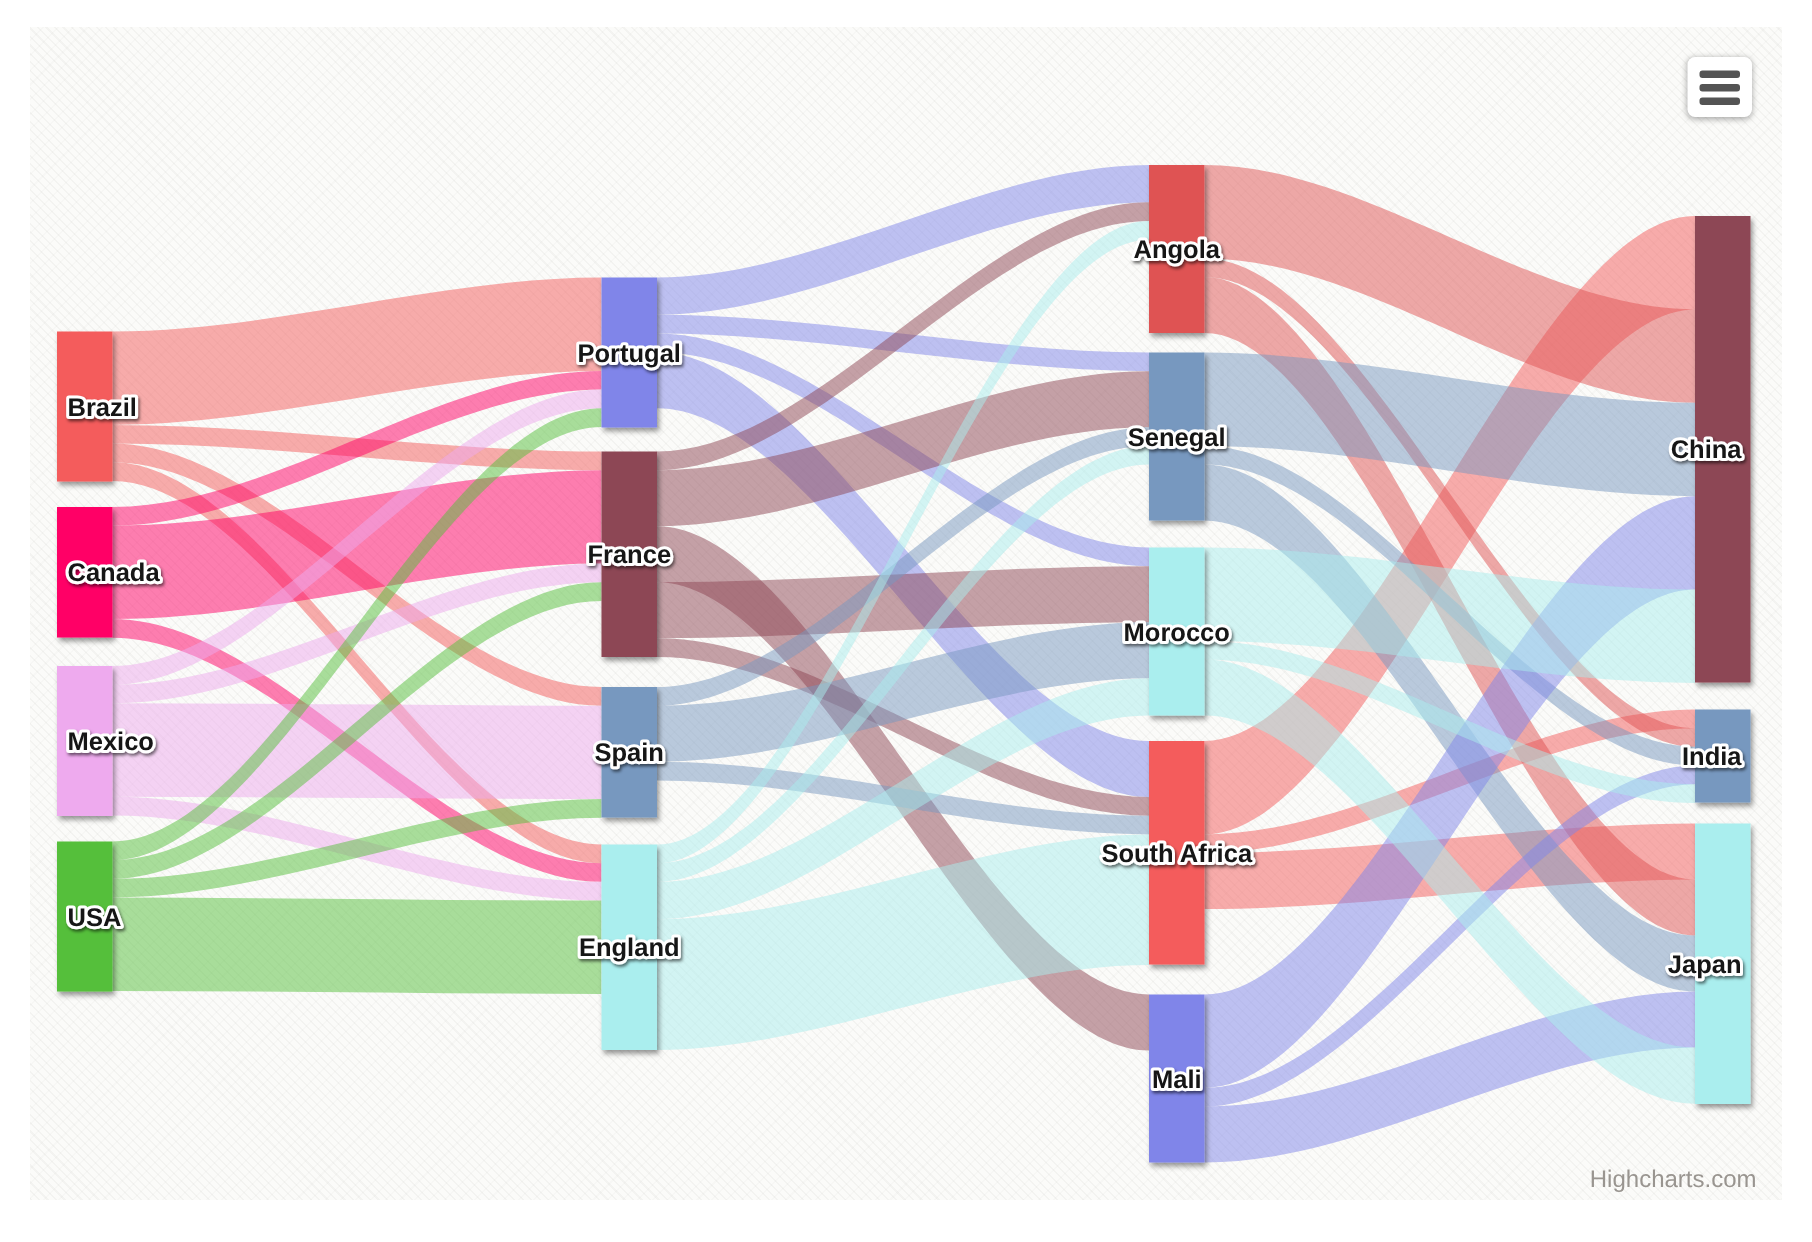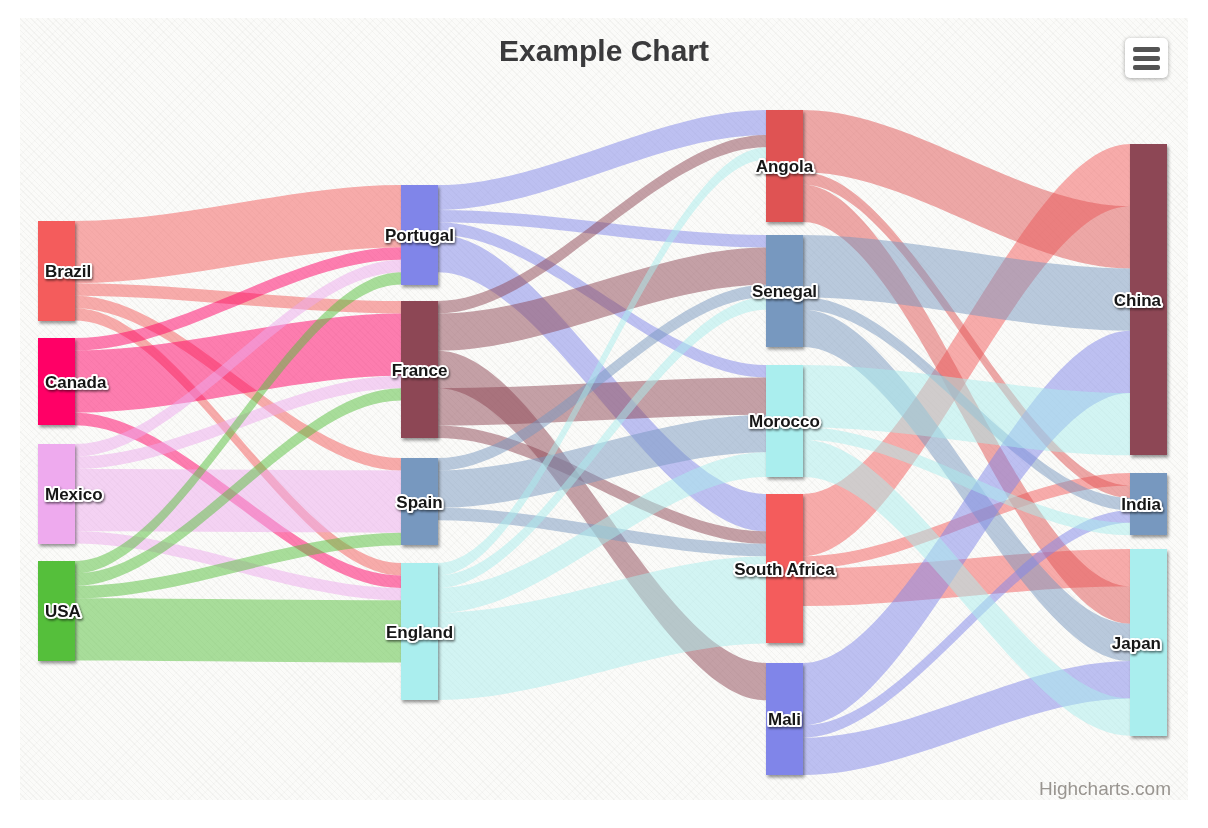--- a/index.html
+++ b/index.html
@@ -12,21 +12,21 @@
       repeating-linear-gradient(-45deg, rgba(110,110,100,0.028) 0px, rgba(110,110,100,0.028) 1px, rgba(0,0,0,0) 1px, rgba(0,0,0,0) 7px);
   }
   .chart-title{position:absolute;left:20px;top:34px;width:1168px;text-align:center;
     font-size:30px;font-weight:bold;color:#3a3a3c;letter-spacing:0px;}
   svg.sankey{position:absolute;left:0;top:0;}
   .burger{position:absolute;left:1125px;top:38px;width:43px;height:40px;border:none;
     background:#ffffff;border-radius:5px;box-shadow:0 1px 4px rgba(0,0,0,0.35);
     cursor:pointer;padding:0;display:flex;align-items:center;justify-content:center;}
   .burger-icon{display:flex;flex-direction:column;gap:4px;}
   .burger-icon .bar{display:block;width:27px;height:5px;background:#545454;border-radius:2px;}
-  .credit{position:absolute;right:37px;top:778px;font-size:19px;color:#999590;cursor:pointer;}
+  .credit{position:absolute;right:37px;top:778px;font-size:16px;color:#999590;cursor:pointer;}
 </style>
 </head>
 <body>
 
 <div class="stage">
   <div class="surface"></div>
 
   <svg class="sankey" id="sankey" width="1208" height="828" viewBox="0 0 1208 828">
     <defs>
       <filter id="nodeShadow" x="-40%" y="-40%" width="200%" height="200%">
@@ -115,21 +115,20 @@
         <text x="784.5" y="297" text-anchor="middle" font-size="17" font-weight="bold" fill="#141414" stroke="#ffffff" stroke-width="4" stroke-linejoin="round" paint-order="stroke" filter="url(#labelShadow)">Senegal</text>
         <text x="784.5" y="427" text-anchor="middle" font-size="17" font-weight="bold" fill="#141414" stroke="#ffffff" stroke-width="4" stroke-linejoin="round" paint-order="stroke" filter="url(#labelShadow)">Morocco</text>
         <text x="784.5" y="574.5" text-anchor="middle" font-size="17" font-weight="bold" fill="#141414" stroke="#ffffff" stroke-width="4" stroke-linejoin="round" paint-order="stroke" filter="url(#labelShadow)">South Africa</text>
         <text x="784.5" y="725" text-anchor="middle" font-size="17" font-weight="bold" fill="#141414" stroke="#ffffff" stroke-width="4" stroke-linejoin="round" paint-order="stroke" filter="url(#labelShadow)">Mali</text>
         <text x="1161" y="305.5" text-anchor="end" font-size="17" font-weight="bold" fill="#141414" stroke="#ffffff" stroke-width="4" stroke-linejoin="round" paint-order="stroke" filter="url(#labelShadow)">China</text>
         <text x="1161" y="510" text-anchor="end" font-size="17" font-weight="bold" fill="#141414" stroke="#ffffff" stroke-width="4" stroke-linejoin="round" paint-order="stroke" filter="url(#labelShadow)">India</text>
         <text x="1161" y="648.5" text-anchor="end" font-size="17" font-weight="bold" fill="#141414" stroke="#ffffff" stroke-width="4" stroke-linejoin="round" paint-order="stroke" filter="url(#labelShadow)">Japan</text>
       </g>
   </svg>
 
-  <div class="chart-title">Example Chart</div>
 
   <button class="burger" aria-label="Chart context menu">
     <span class="burger-icon">
       <span class="bar"></span>
       <span class="bar"></span>
       <span class="bar"></span>
     </span>
   </button>
 
   <div class="credit">Highcharts.com</div>

